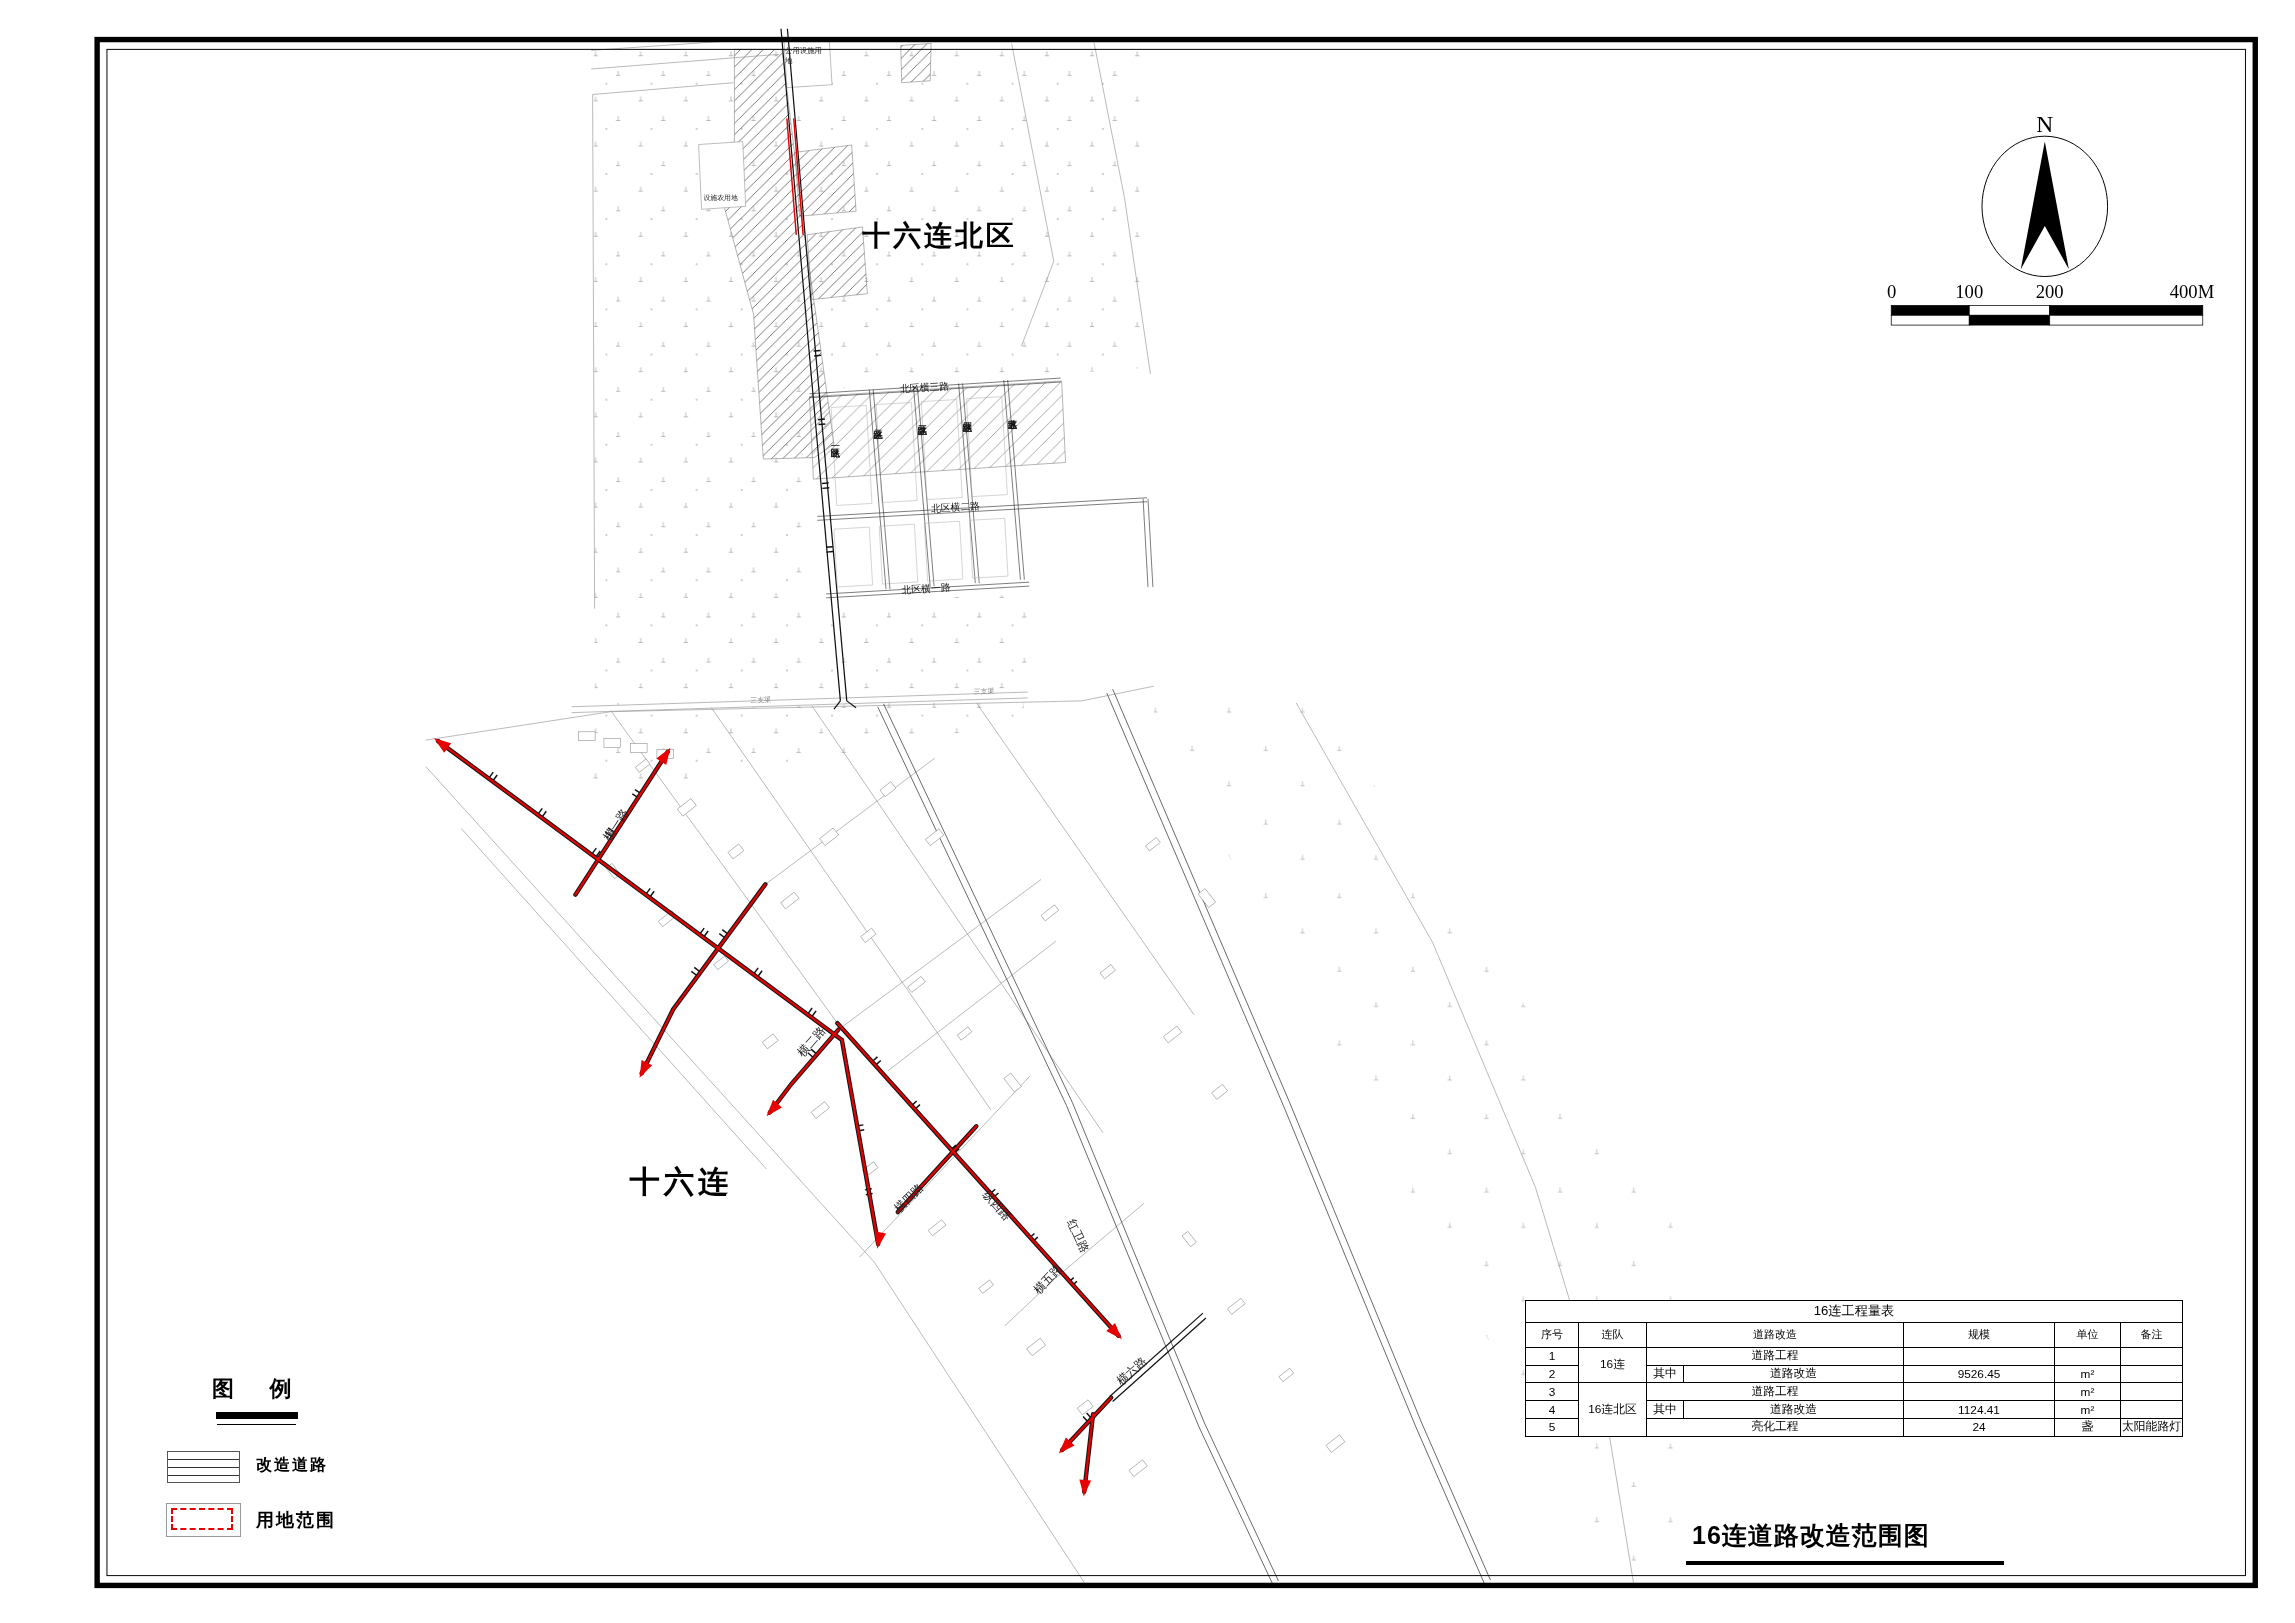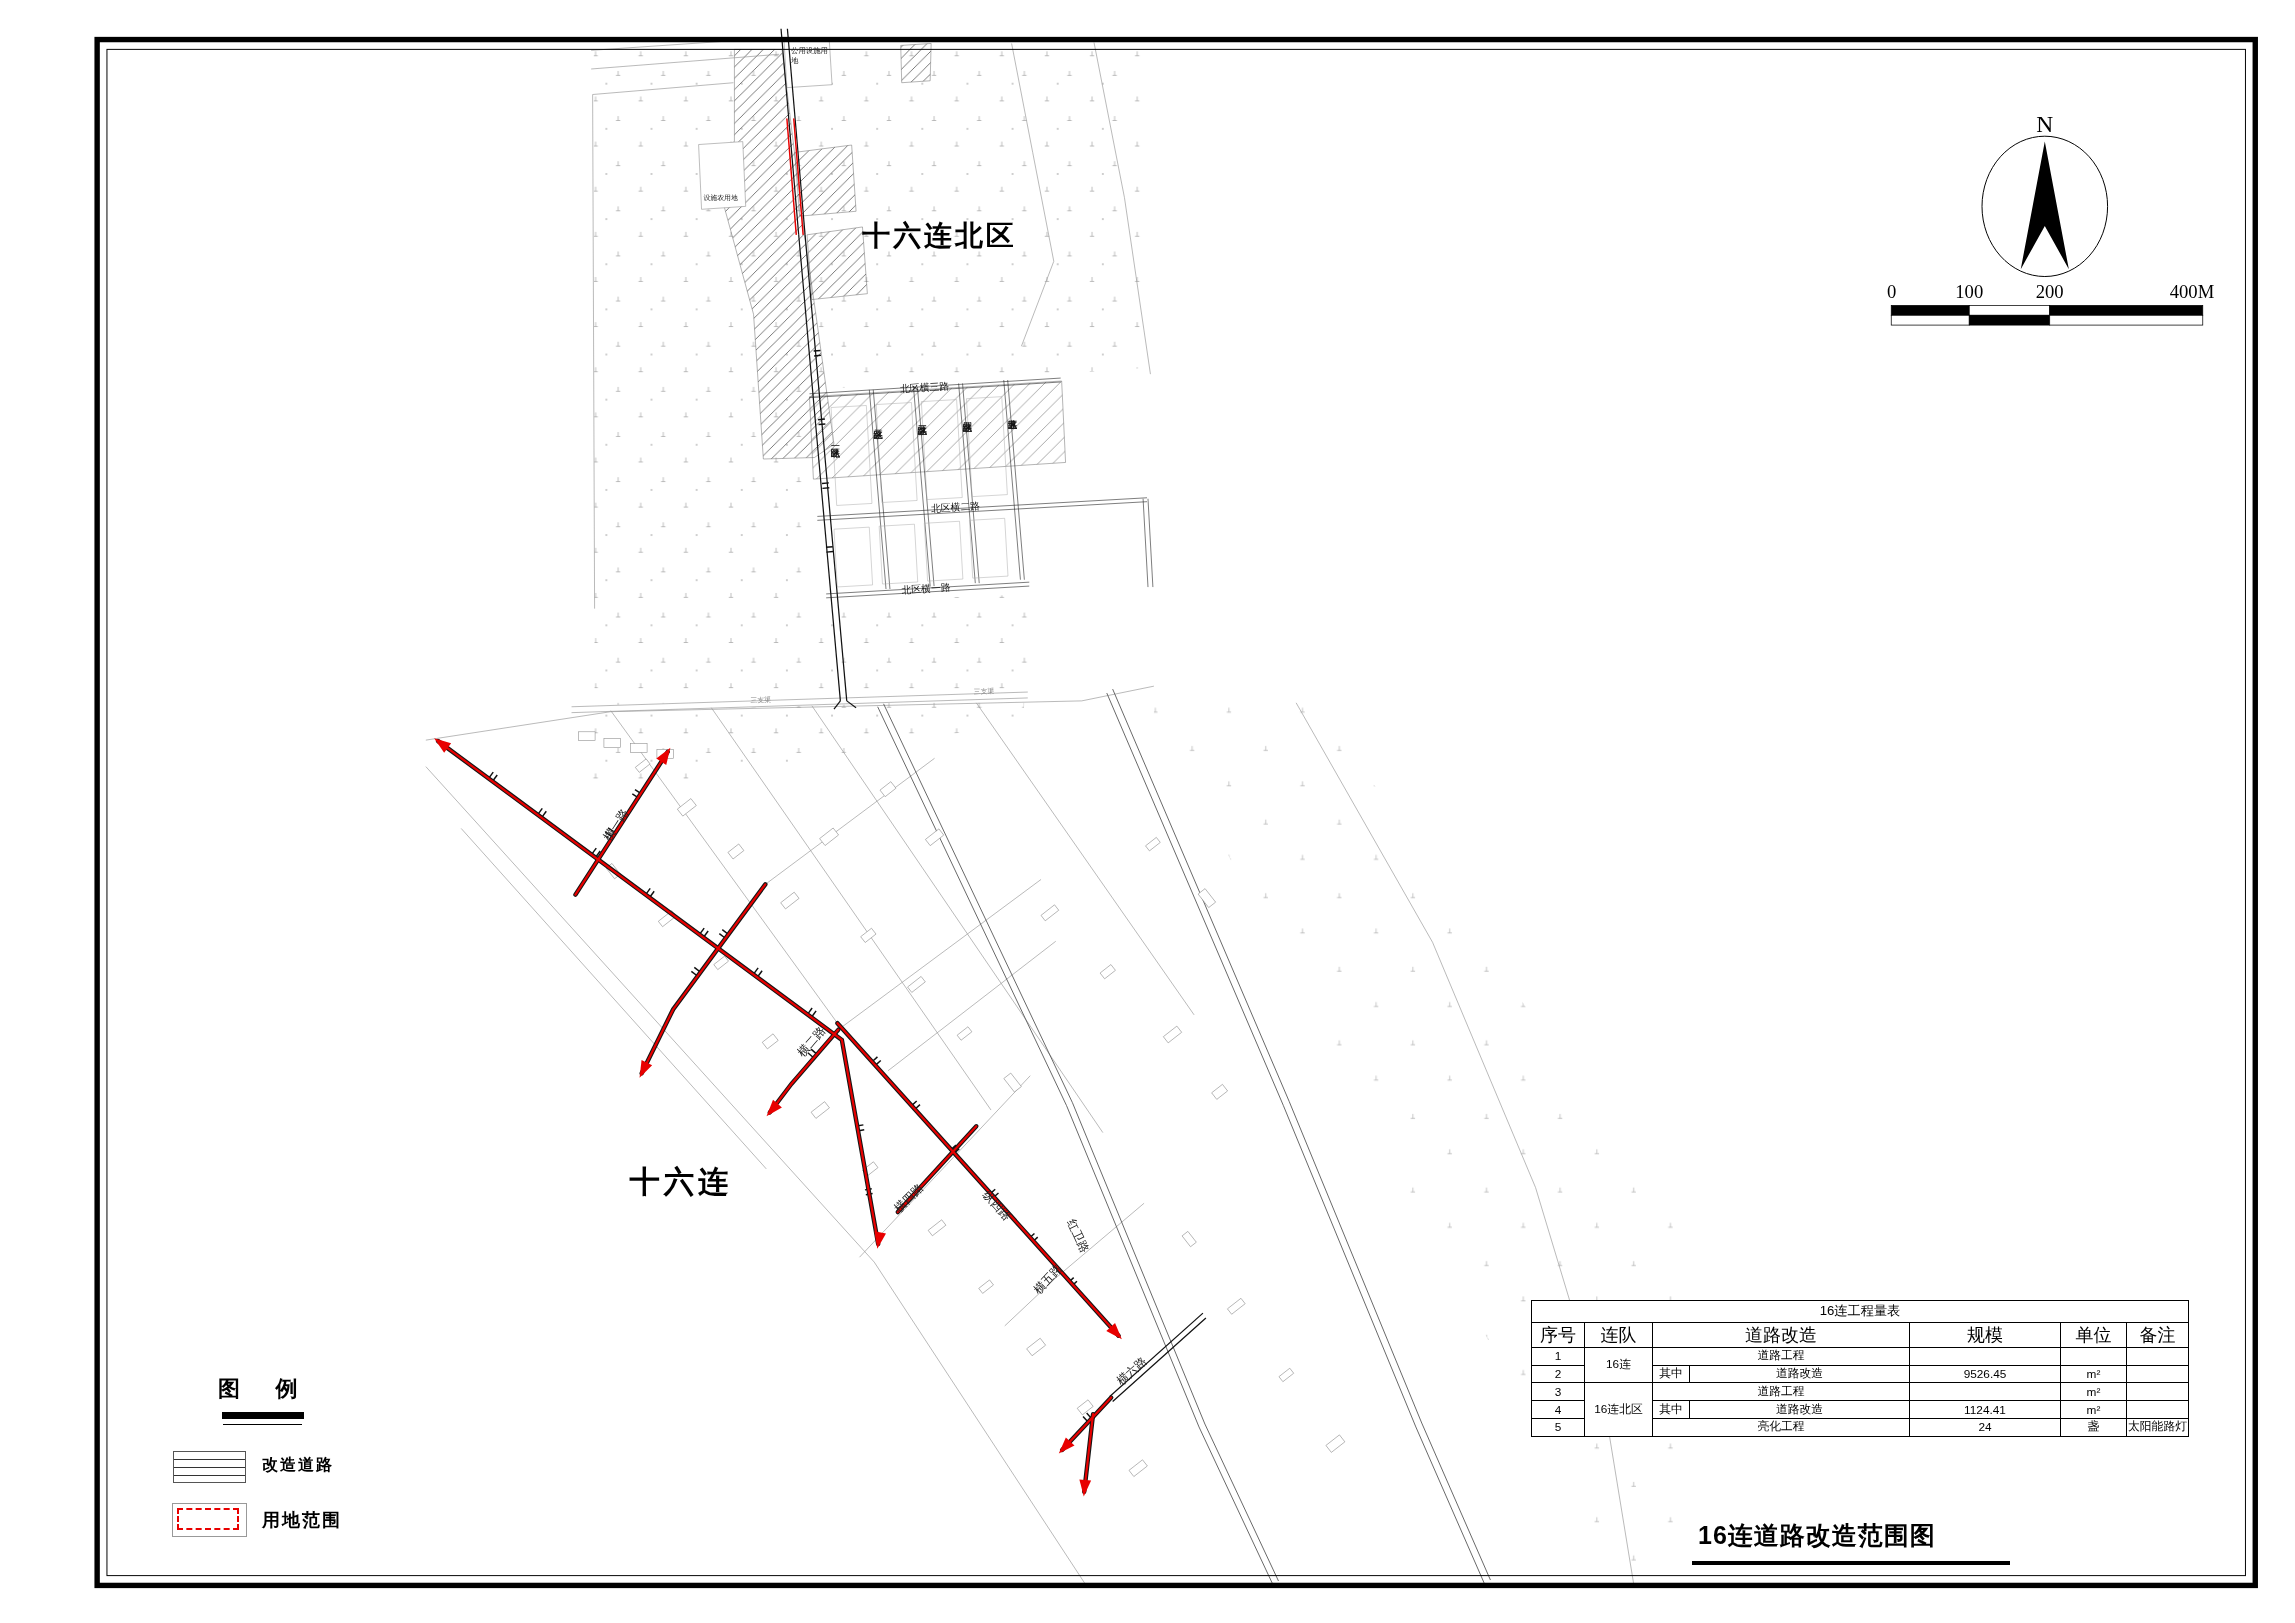--- a/index.html
+++ b/index.html
@@ -1,38 +1,38 @@
 <!DOCTYPE html>
 <html style="font-size:7.9px"><head>
 <meta charset="utf-8">
 <style>
   html,body{margin:0;padding:0;background:#ffffff;}
   #page{position:relative;width:2295px;height:1624px;background:#fff;overflow:hidden;
         font-family:"Liberation Sans", sans-serif;color:#000;}
   #mapsvg{position:absolute;left:0;top:0;width:2295px;height:1624px;}
-  .ov{position:absolute;margin-left:6px;}
+  .ov{position:absolute;}
   .lbl{white-space:nowrap;}
   
   #legend-title{left:212px;top:1374px;font-size:22px;font-weight:bold;letter-spacing:14.7px;}
   #legend-bar{left:216px;top:1412px;width:82px;height:6.9px;background:#000;}
   #legend-line{left:217px;top:1424px;width:79px;height:1px;background:#000;}
   #legend-road-symbol{left:167px;top:1451px;width:71px;height:30px;border:1px solid #555;
      background:repeating-linear-gradient(180deg,#fff 0 6.9px,#333 6.9px 7.9px);}
   #legend-road-label{left:256px;top:1455px;font-size:16px;font-weight:bold;letter-spacing:2px;}
   #legend-area-outer{left:166px;top:1503px;width:73px;height:32px;border:0.5px solid #999;background:#fff;}
   #legend-area-symbol{position:absolute;left:3.9px;top:3.9px;width:58px;height:18.6px;border:2.9px dashed #e80000;}
   #legend-area-label{left:256px;top:1508px;font-size:18px;font-weight:bold;letter-spacing:2px;}
   
   #qtable{left:1525px;top:1300px;width:522px;}
   #qtable table{border-collapse:collapse;table-layout:fixed;width:658px;background:#fff;}
   #qtable td{border:0.5px solid #000;text-align:center;vertical-align:middle;font-size:11.8px;
              height:16.7px;padding:0;overflow:hidden;}
   #qtable tr.thick td{border-top-width:1.5px;}
   #qtable td.title-cell{font-size:13.2px;height:20.6px;border-bottom-width:1.5px;}
-  #qtable tr.hdr td{height:24.5px;font-size:18px;border-bottom-width:1.5px;}
+  #qtable tr.hdr td{height:24.5px;font-size:11px;border-bottom-width:1.5px;}
   #qtable table{border:1.5px solid #000;}
   
   #main-title{left:1692px;top:1519px;font-size:25px;font-weight:bold;letter-spacing:1px;}
   #main-title-underline{left:1686px;top:1561px;width:318px;height:4.4px;background:#000;}
   
   #pubfac{left:785px;top:46px;width:38px;font-size:7.4px;line-height:9.8px;color:#222;}
 </style>
 </head>
 <body>
 

